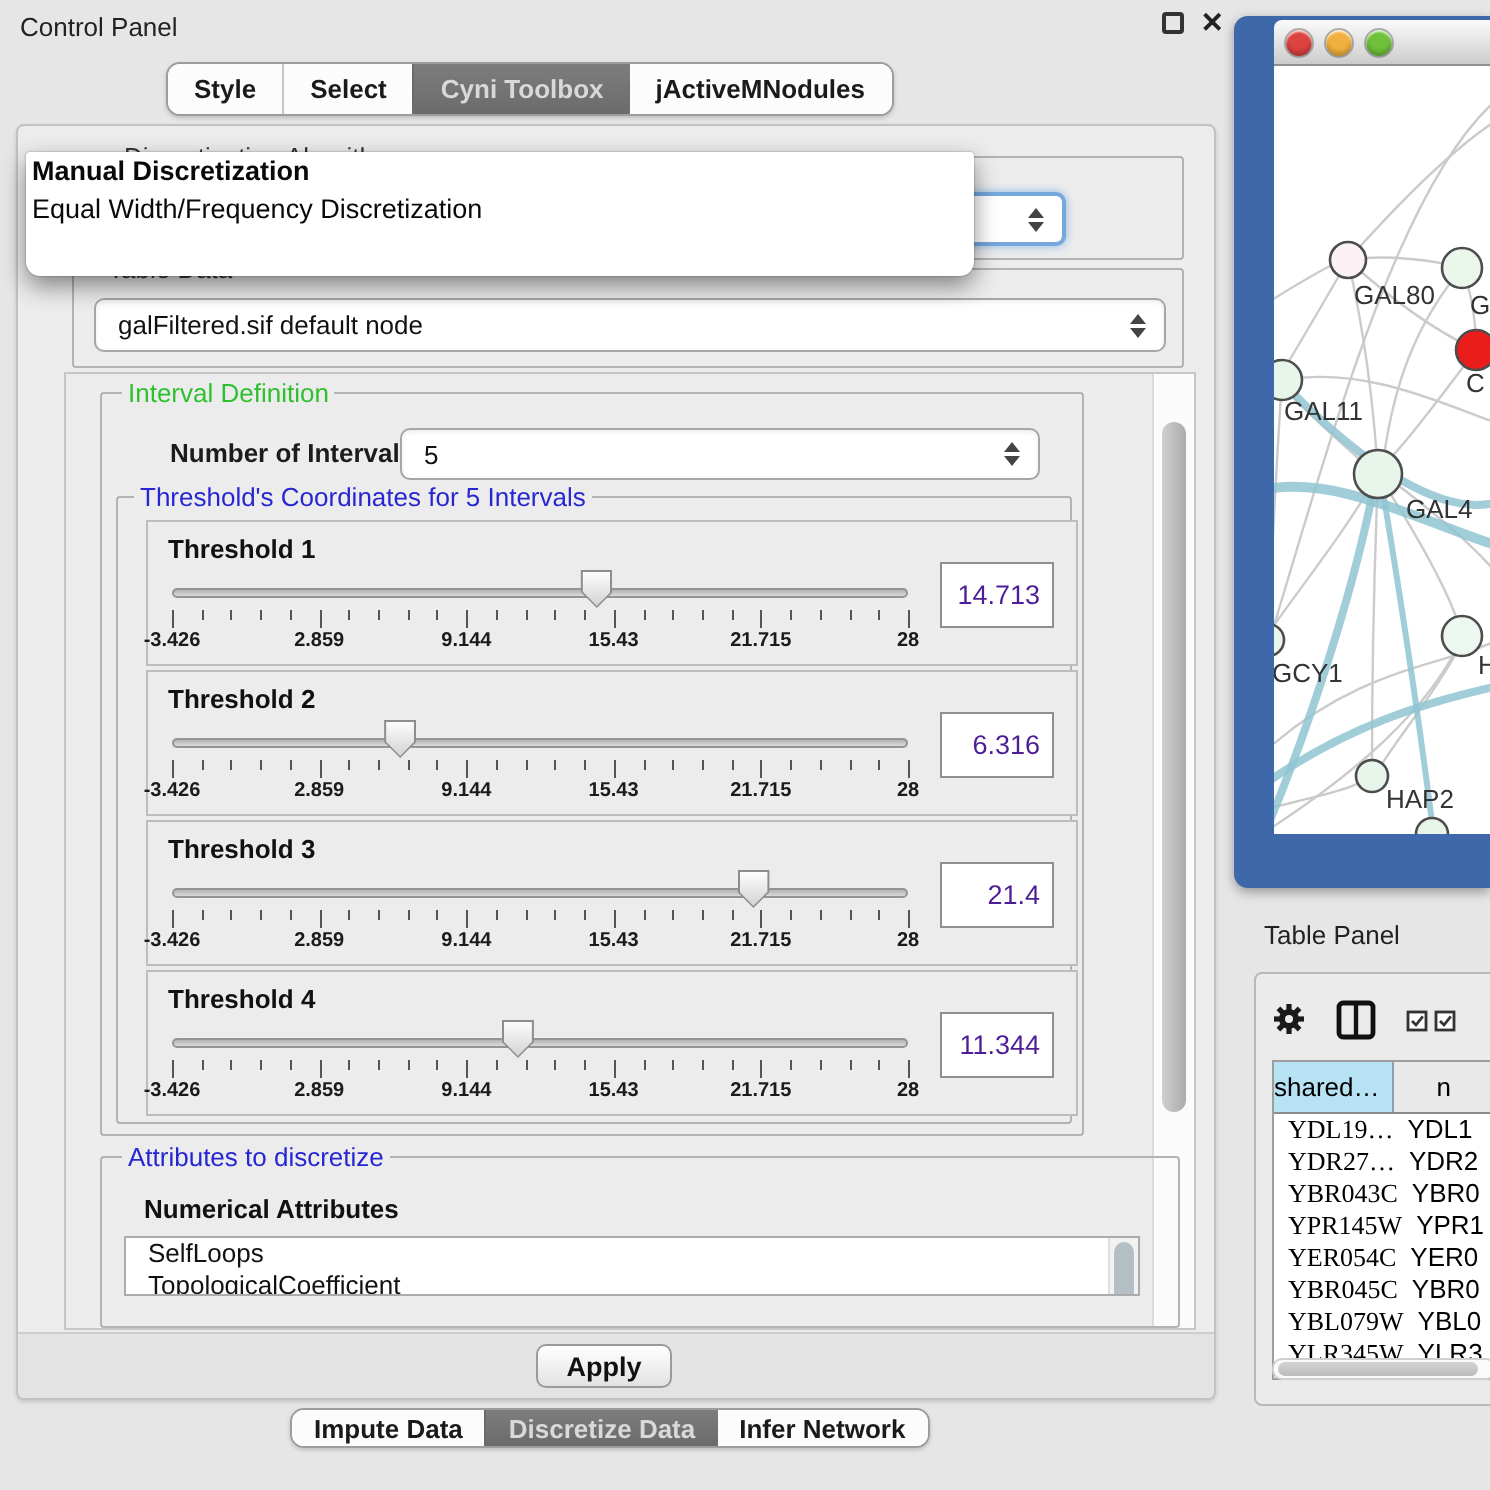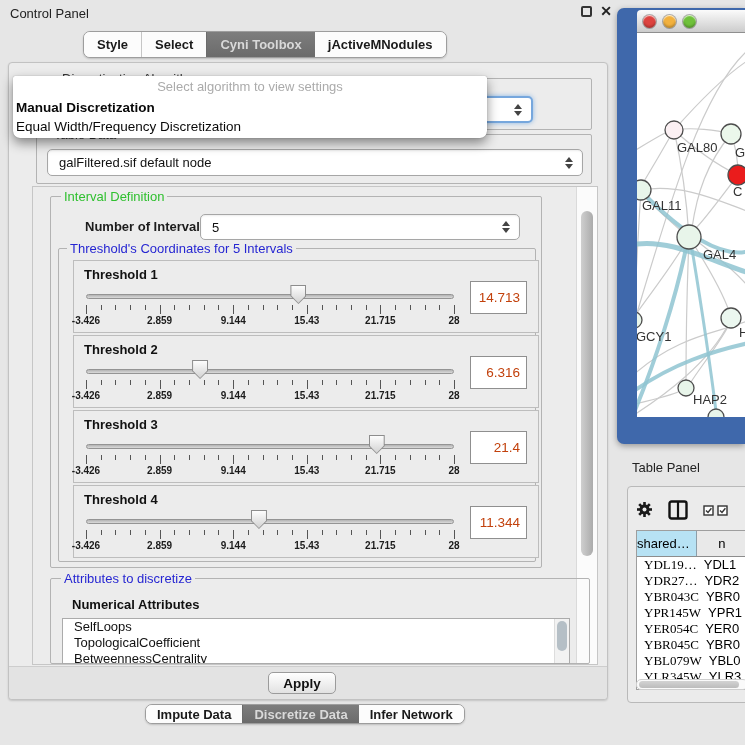--- a/index.html
+++ b/index.html
@@ -81,26 +81,26 @@
   .thumb-i { position:absolute; left:1px; top:1px; width:14px; height:17px;
     background:linear-gradient(#fdfdfd,#d2d2d2);
     clip-path:polygon(0 0,100% 0,100% 58%,50% 100%,0 58%); }
   .ticks { position:absolute; left:12px; top:44px; width:368px; height:10px; }
   .tick { position:absolute; top:0; width:1px; background:#555; }
   .tick.minor { height:5px; }
   .tick.major { height:9px; }
   .ticklabels { position:absolute; left:12px; top:54px; width:368px; height:13px; }
   .ticklabel { position:absolute; transform:translateX(-50%); font-size:10px; font-weight:bold; color:#1b1b1b; white-space:nowrap; }
   .valbox { position:absolute; left:396px; top:20px; width:57px; height:33px;
-    background:#fff; border:1px solid #8f8f8f; font-size:13.5px; color:#c2410c;
+    background:#fff; border:1px solid #8f8f8f; font-size:13.5px; color:#4c1d95;
     display:flex; align-items:center; justify-content:flex-end; padding-right:6px; }
 
   
   .attr-sub { position:absolute; left:72px; top:597px; font-weight:bold; font-size:13px; color:#111; }
-  .attr-list { position:absolute; left:62px; top:618px; width:508px; height:46px;
+  .attr-list { position:absolute; left:62px; top:618px; width:508px; height:30px;
     background:#fff; border:1px solid #ababab; overflow:hidden; }
   .attr-item { height:16px; line-height:16px; padding-left:11px; font-size:13px; color:#111; }
   .attr-sb { position:absolute; right:0; top:0; bottom:0; width:15px; background:#f2f2f2; border-left:1px solid #ddd; }
   .attr-sb .thumb { position:absolute; left:2px; top:2px; width:10px; height:30px;
     background:#b5bfc6; border-radius:5px; }
 
   
   .apply-strip { left:9px; top:666px; width:598px; height:33px;
     background:#e3e3e3; border-top:1px solid #cdcdcd; border-radius:0 0 4px 4px; }
   .apply-btn { position:absolute; left:259px; top:5px; width:68px; height:22px;
@@ -166,21 +166,20 @@
 <div class="abs outer-panel"></div>
 
 <div class="group" style="left:36px; top:78px; width:556px; height:52px;">
   <div class="gtitle dark" style="left:22px;">Discretization Algorithm</div>
   <div class="combo focused" style="left:10px; top:17px; width:486px; height:27px;">
     <span class="spin"></span>
   </div>
 </div>
 
 <div class="abs popup">
-  <div class="prompt">Select algorithm to view settings</div>
   <div id="popup-options">
       <div class="opt em">Manual Discretization</div>
       <div class="opt">Equal Width/Frequency Discretization</div>
     </div>
 </div>
 
 <div class="group" style="left:36px; top:134px; width:556px; height:50px;">
   <div class="gtitle dark" style="left:14px;">Table Data</div>
   <div class="combo" style="left:10px; top:14px; width:536px; height:27px;">
     <span>galFiltered.sif default node</span>

